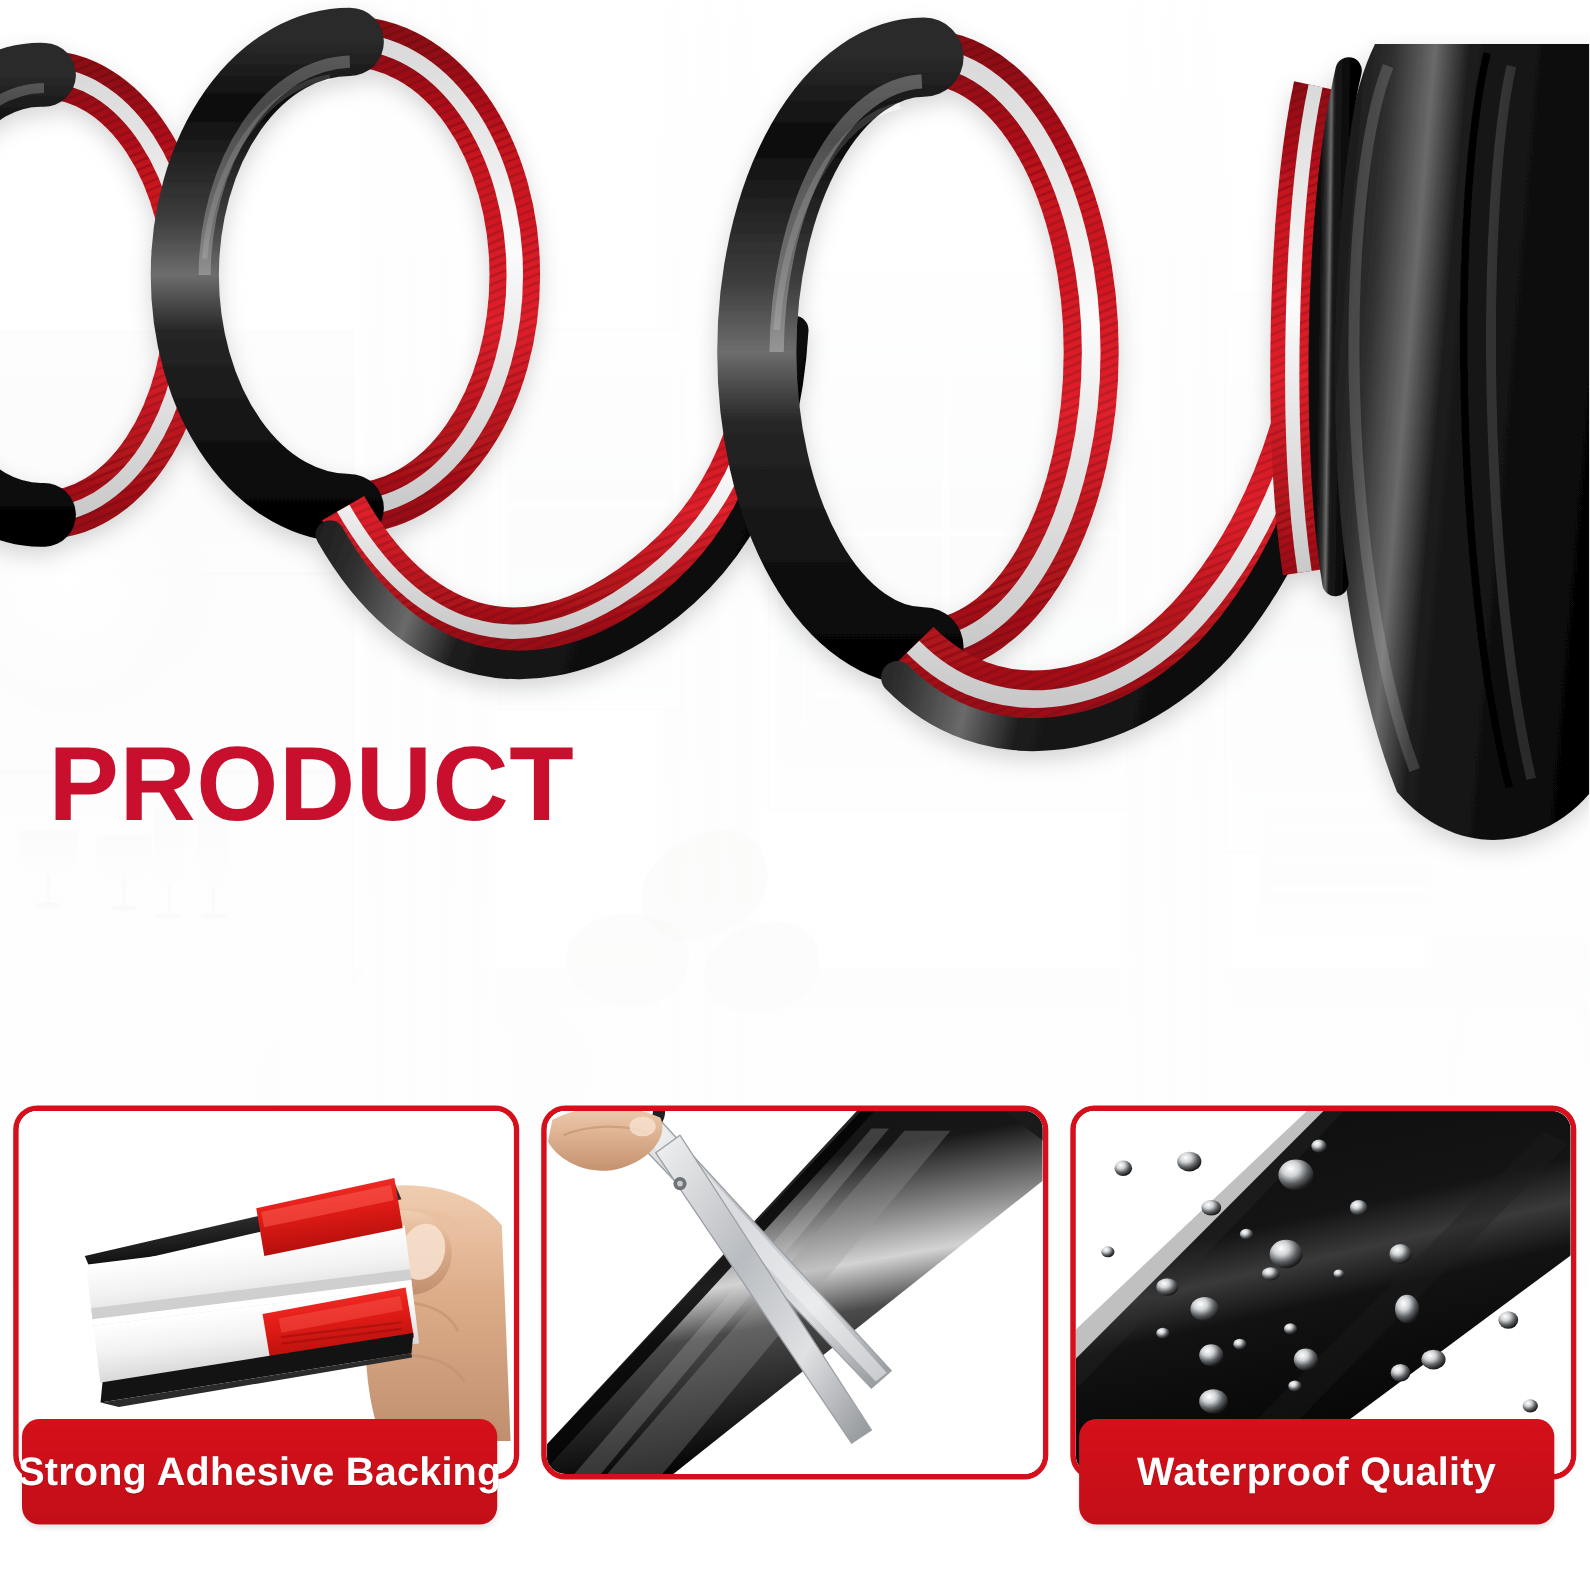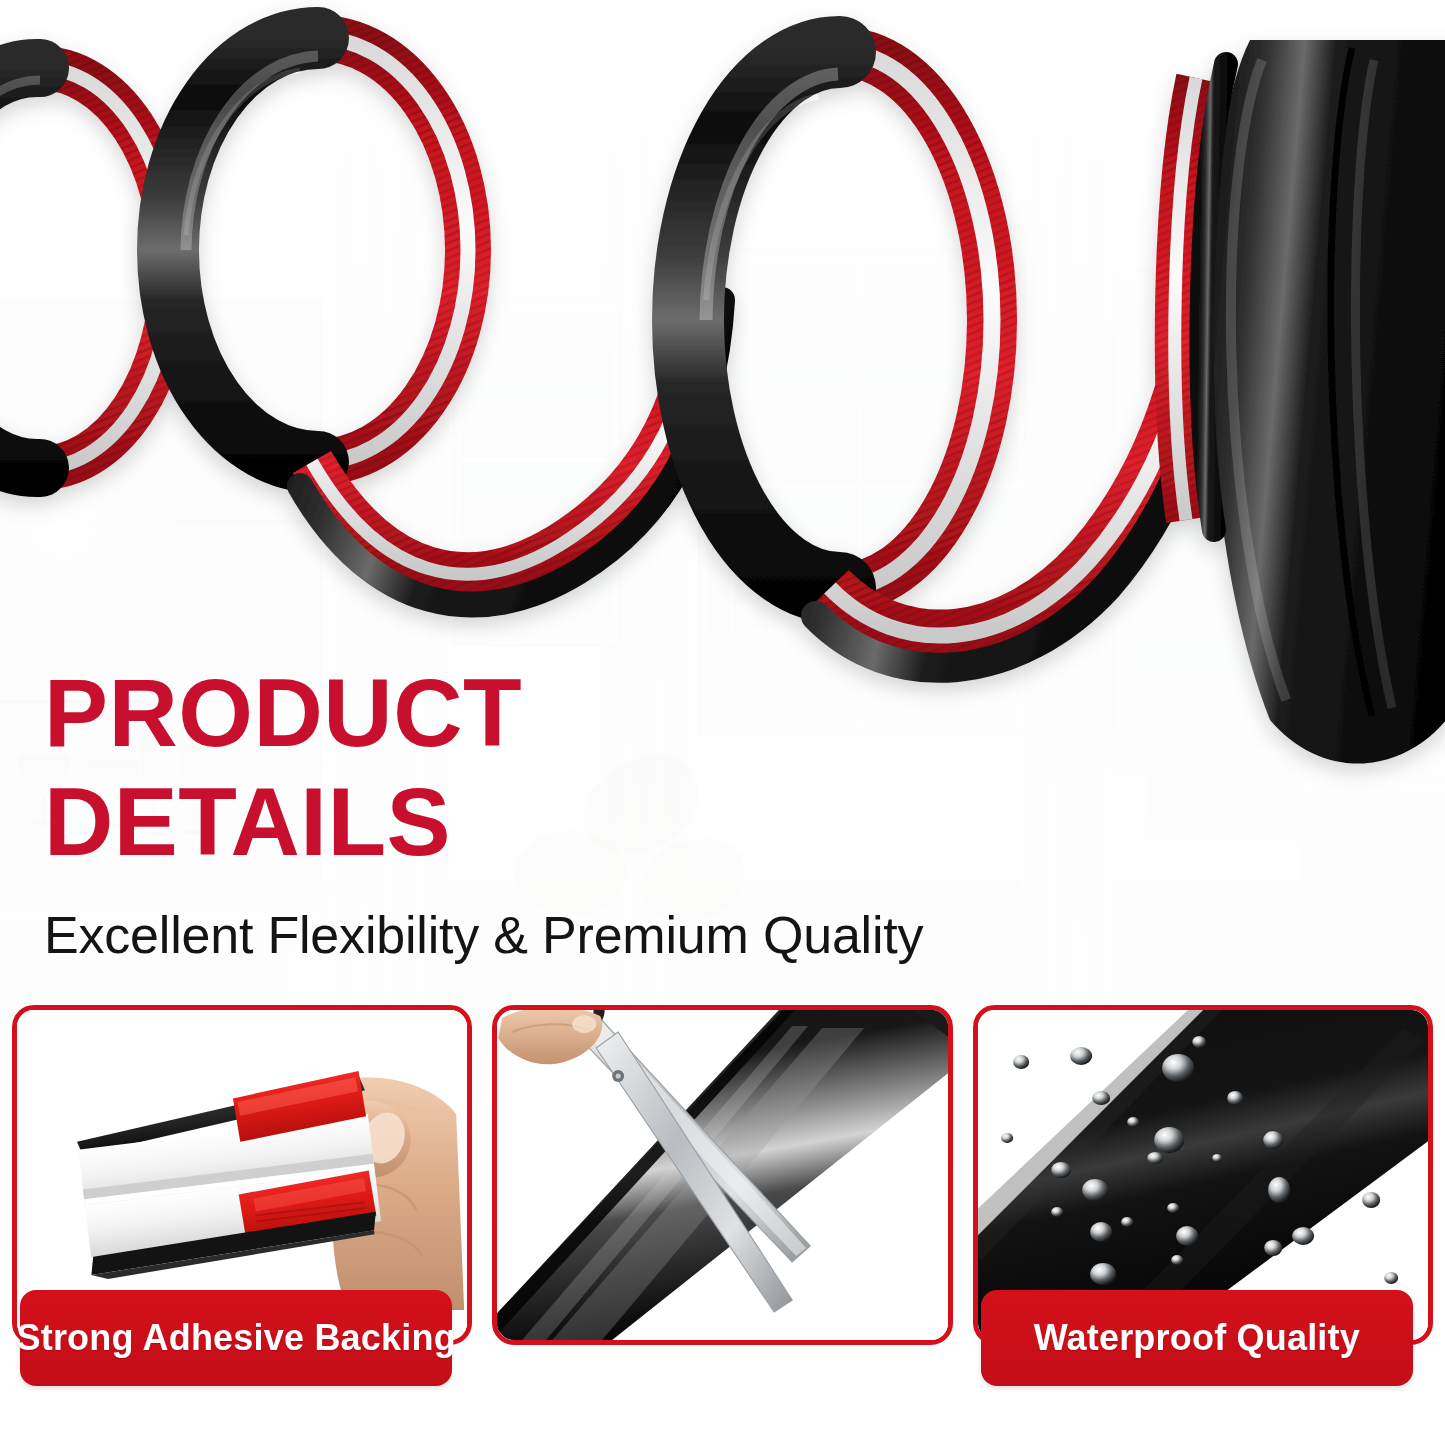--- a/index.html
+++ b/index.html
@@ -352,24 +352,22 @@
           <path d="M 1196 78 C 1172 190 1168 400 1186 520" fill="none" stroke="url(#gLiner)" stroke-width="13"></path>
           <path d="M 1226 64 C 1198 184 1194 406 1214 530" fill="none" stroke="url(#gBlack2)" stroke-width="24" stroke-linecap="round"></path>
         </g>
 
       </g>
     </svg>
   </div>
 
   <div class="heading">
     <div class="line">PRODUCT</div>
-    <div class="line">DETAILS</div>
   </div>
 
-  <div class="subheading">Excellent Flexibility &amp; Premium Quality</div>
 
   <div class="panels">
 
     <div class="panel">
       <div class="panel-frame">
         <div class="panel-media">
           <svg viewBox="0 0 460 330" preserveAspectRatio="xMidYMid slice" xmlns="http://www.w3.org/2000/svg" aria-hidden="true">
             <defs>
               <linearGradient id="skin" x1="0" y1="0" x2="0" y2="1">
                 <stop offset="0%" stop-color="#f0cdb0"></stop>

